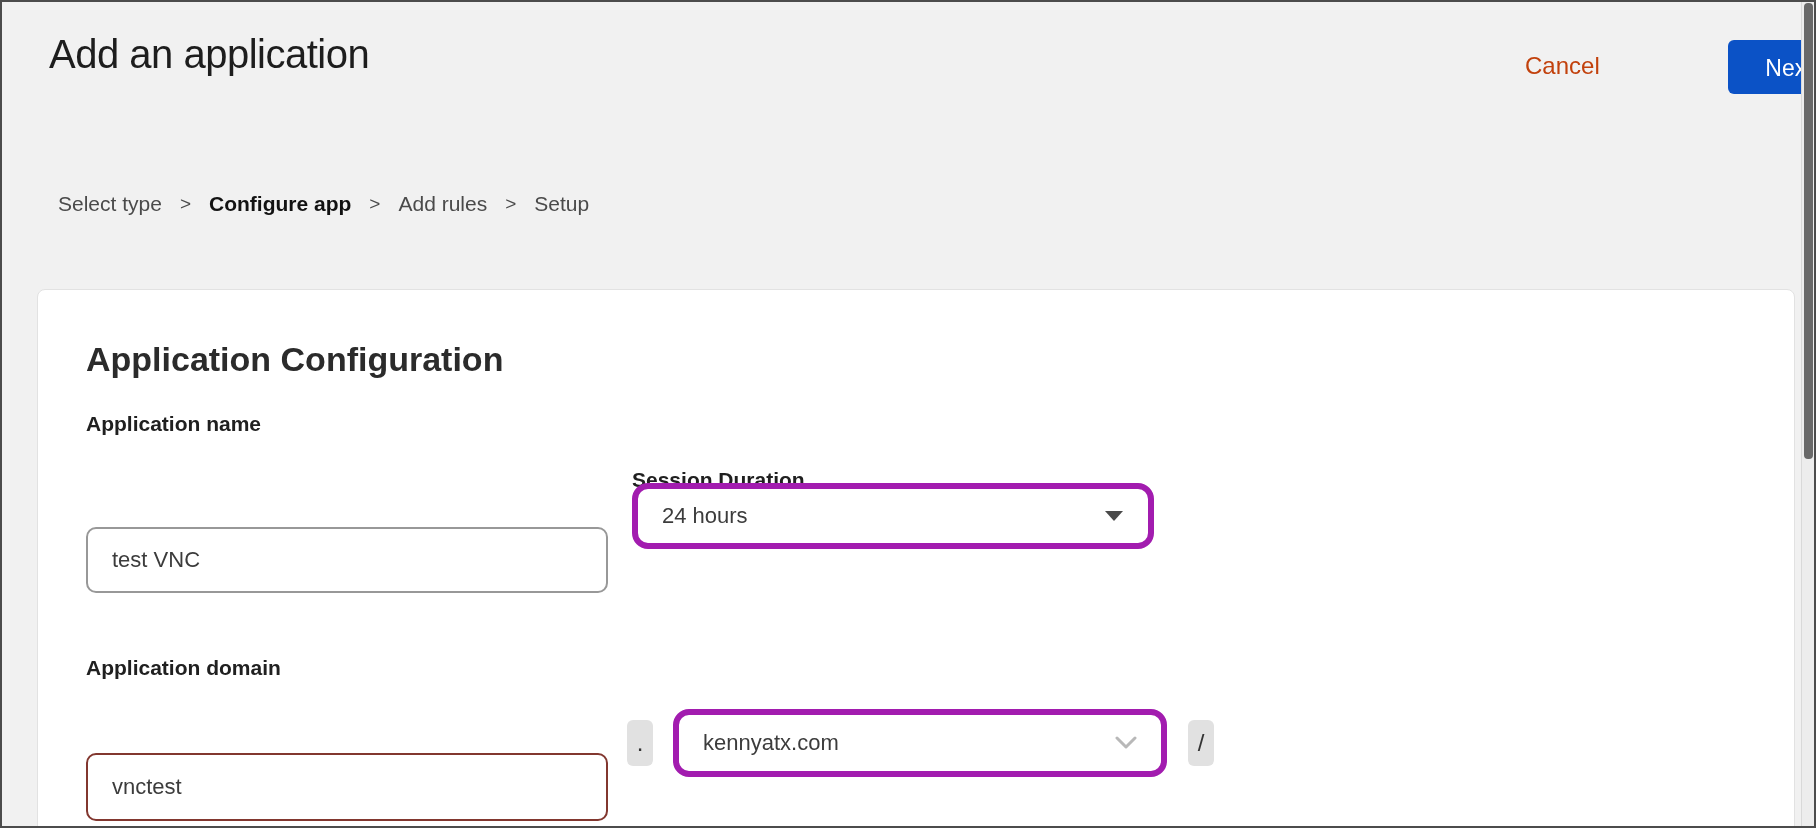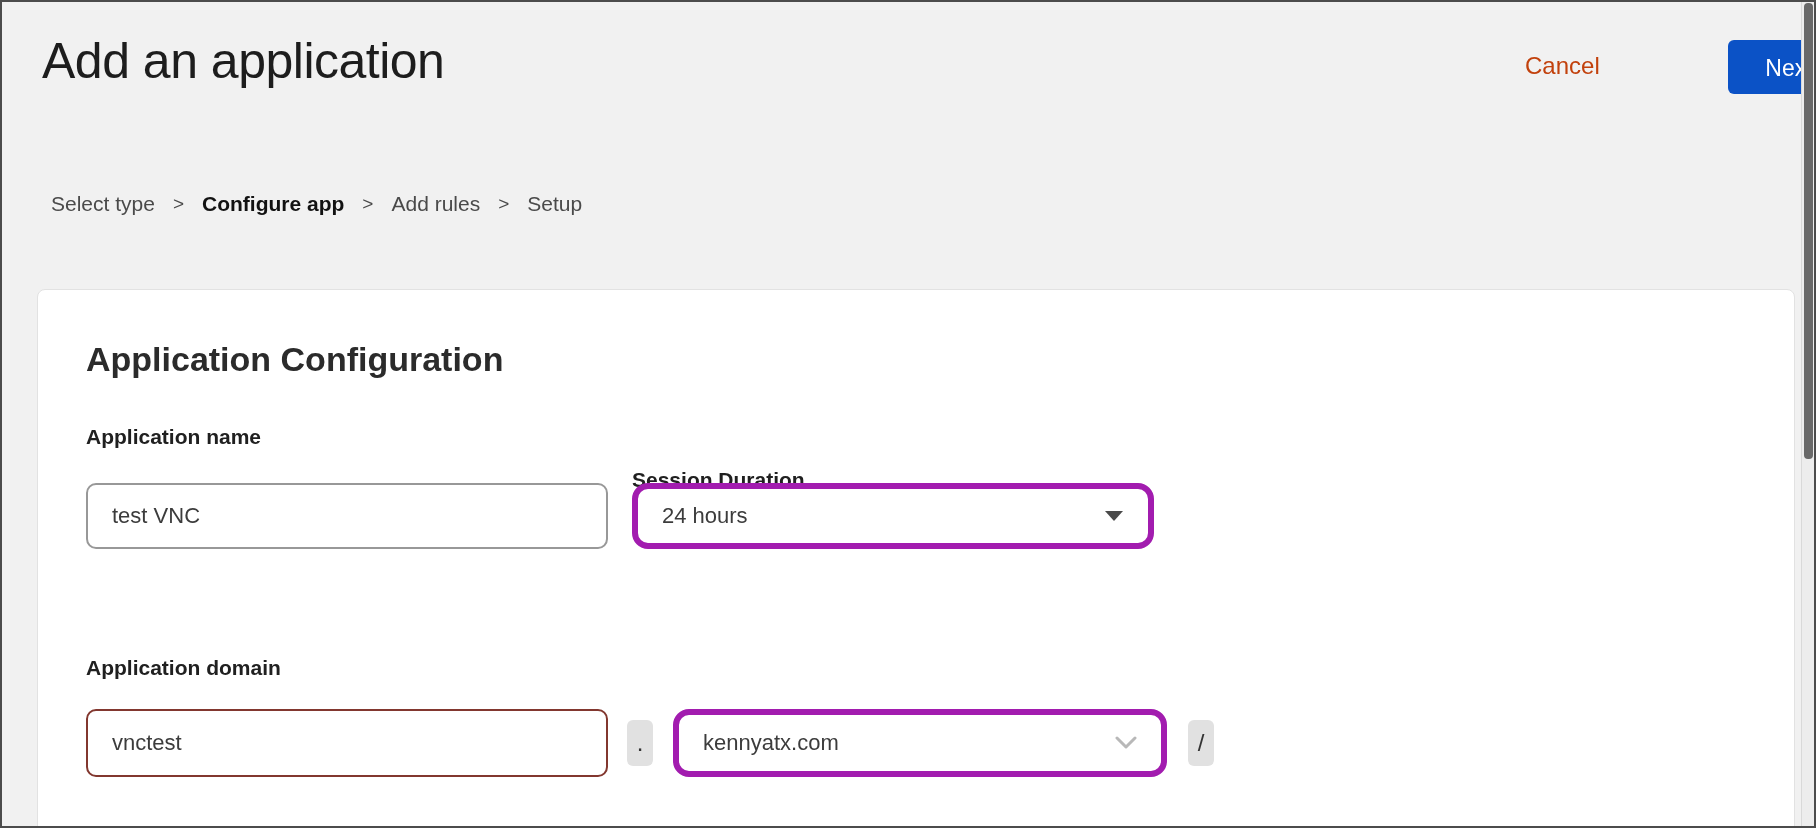--- a/index.html
+++ b/index.html
@@ -8,38 +8,38 @@
     position:relative;
     width:1816px;height:828px;
     background:#f1f1f1;
     border:2px solid #4c4c4c;
     overflow:hidden;
     font-family:"Liberation Sans", sans-serif;
     color:#202020;
   }
   
   .page-title{
-    position:absolute;left:40px;top:30px;
-    font-size:50px;font-weight:400;color:#1d1d1d;
+    position:absolute;left:47px;top:30px;
+    font-size:40px;font-weight:400;color:#1d1d1d;
     letter-spacing:-0.5px;
   }
   .cancel-link{
     position:absolute;left:1523px;top:50px;
     font-size:24px;color:#c2410c;cursor:pointer;
   }
   .next-button{
     position:absolute;left:1726px;top:38px;
     width:122px;height:54px;
     background:#0b52c6;border:none;border-radius:6px;
     color:#ffffff;font-size:23px;font-family:"Liberation Sans",sans-serif;
     cursor:pointer;text-align:center;line-height:54px;
   }
   
   .breadcrumb{
-    position:absolute;left:49px;top:190px;
+    position:absolute;left:56px;top:190px;
     display:flex;align-items:center;gap:18px;
     font-size:21px;color:#4a4a4a;
   }
   .breadcrumb .step{cursor:pointer;}
   .breadcrumb .step.active{font-weight:700;color:#121212;}
   .breadcrumb .sep{color:#4a4a4a;font-size:19px;}
   
   .card{
     position:absolute;left:35px;top:287px;
     width:1758px;height:560px;
@@ -47,30 +47,31 @@
     border-radius:8px 8px 0 0;
   }
   .section-title{
     position:absolute;left:48px;top:50px;
     font-size:34px;font-weight:700;color:#2b2b2b;
   }
   .field-label{
     position:absolute;
     font-size:21px;font-weight:700;color:#202020;
   }
-  .lbl-name{left:48px;top:135px;}
+  .lbl-name{left:48px;top:122px;}
   .lbl-session{left:594px;top:138px;margin-top:40px;}
   .lbl-domain{left:48px;top:366px;}
   .text-input{
     position:absolute;height:66px;
     border:2px solid #989898;border-radius:10px;
     background:#ffffff;
     font-size:22px;color:#3c3c3c;
     padding:0 24px;outline:none;
     font-family:"Liberation Sans",sans-serif;
+    margin-top:44px;
   }
   .text-input::placeholder{color:#969696;}
   .in-name{left:48px;top:193px;width:522px;}
   .in-subdomain{left:48px;top:419px;width:522px;height:68px;border:2px solid #82372f;}
   .in-path{left:1195px;top:419px;width:517px;height:68px;}
   .select-box{
     position:absolute;height:66px;
     border:6px solid #a21caf;border-radius:16px;
     background:#ffffff;cursor:pointer;
     font-size:22px;color:#3c3c3c;

